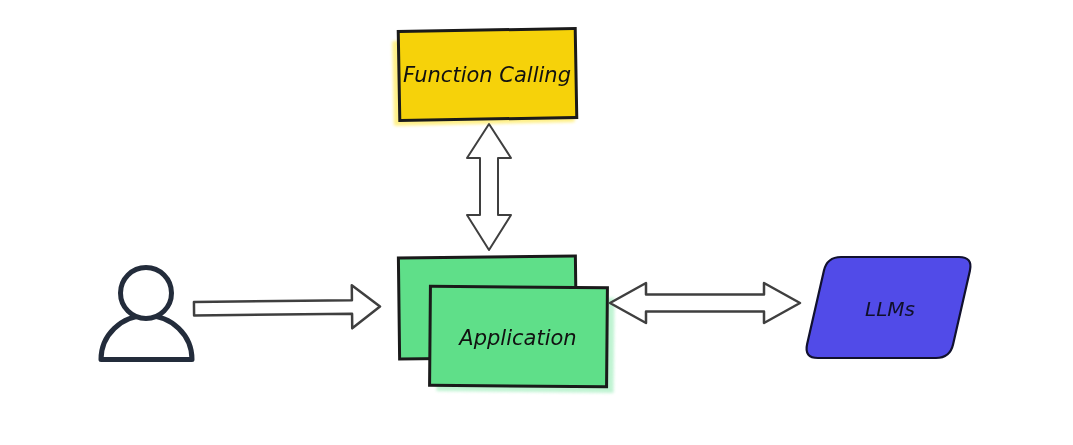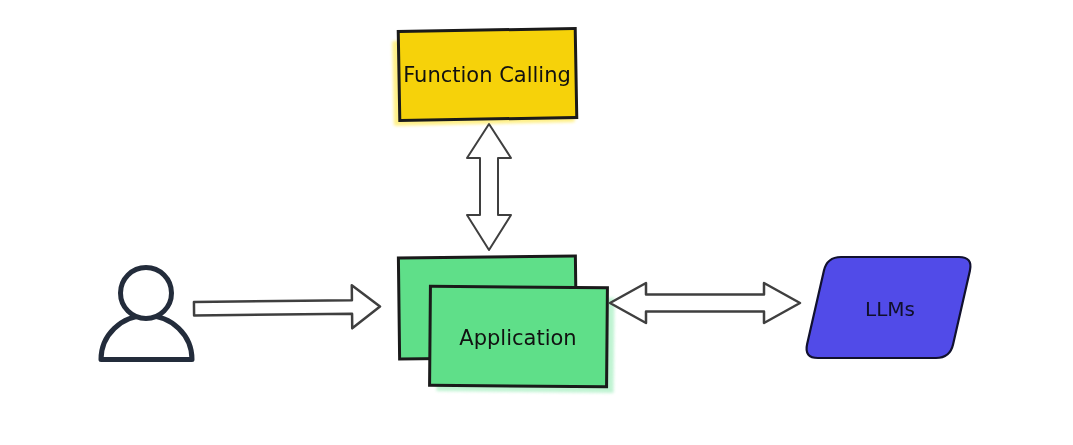--- a/index.html
+++ b/index.html
@@ -7,20 +7,21 @@
     padding: 0;
     background: #ffffff;
     font-family: "DejaVu Sans", "Liberation Sans", sans-serif;
   }
   .canvas {
     position: relative;
     width: 1073px;
     height: 445px;
     background: #ffffff;
     overflow: hidden;
+    font-style: italic;
   }
   .canvas svg {
     display: block;
     width: 1073px;
     height: 445px;
   }
   .node-label {
     font-family: "DejaVu Sans", "Liberation Sans", sans-serif;
     font-size: 21px;
     fill: #111111;

